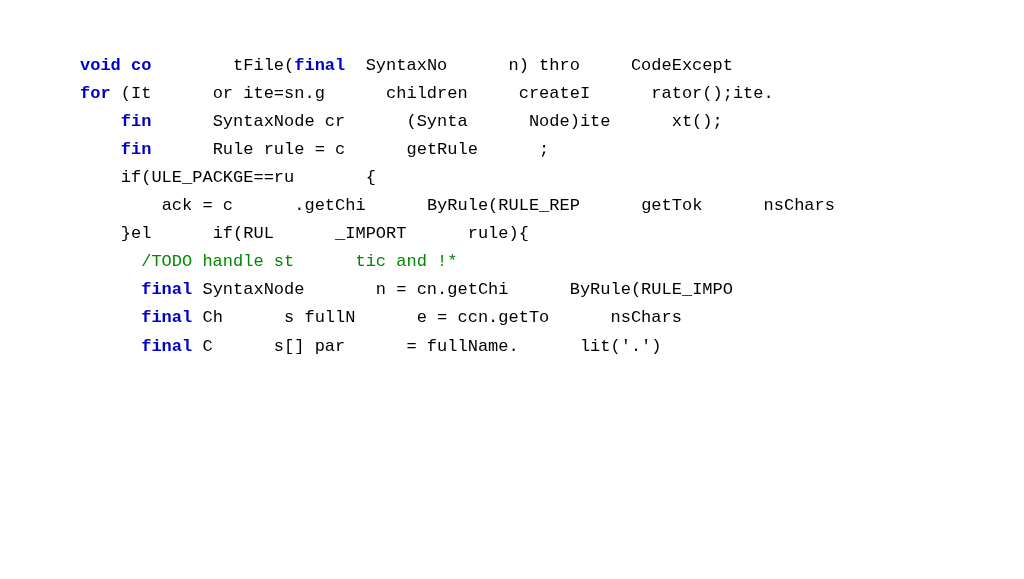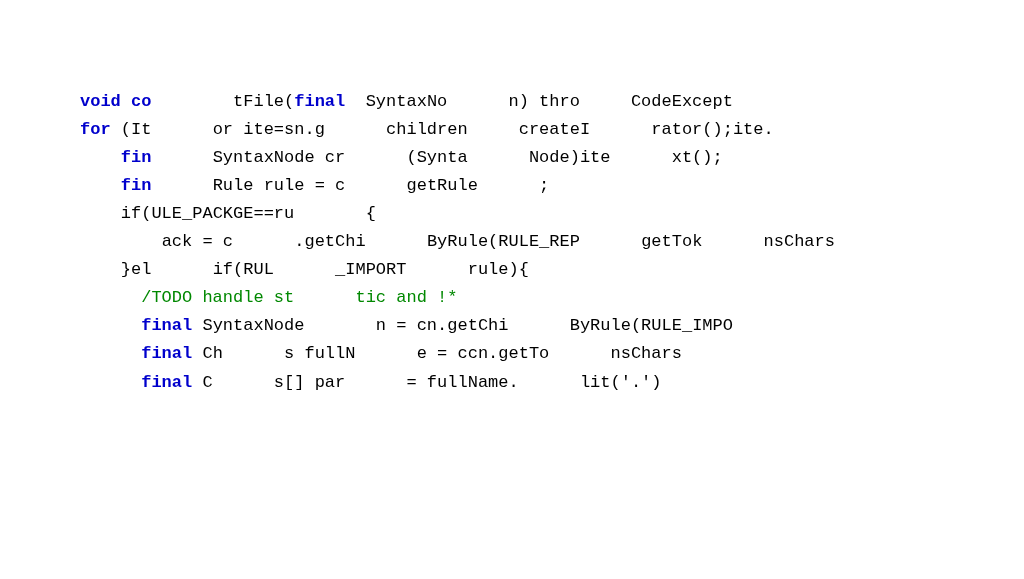--- a/index.html
+++ b/index.html
@@ -11,21 +11,21 @@
       background: #ffffff;
       font-family: 'Courier New', Courier, monospace;
       position: relative;
     }
 
     .code-background {
       position: absolute;
       top: 0; left: 0;
       width: 100%; height: 100%;
       background: #ffffff;
-      padding: 60px 80px;
+      padding: 24px 80px;
       font-size: 17px;
       line-height: 1.65;
       white-space: pre;
       overflow: hidden;
       z-index: 1;
     }
 
     .code-background .kw { color: #0000cc; font-weight: bold; }
     .code-background .comment { color: #008800; }
     .code-background .plain { color: #000000; }

